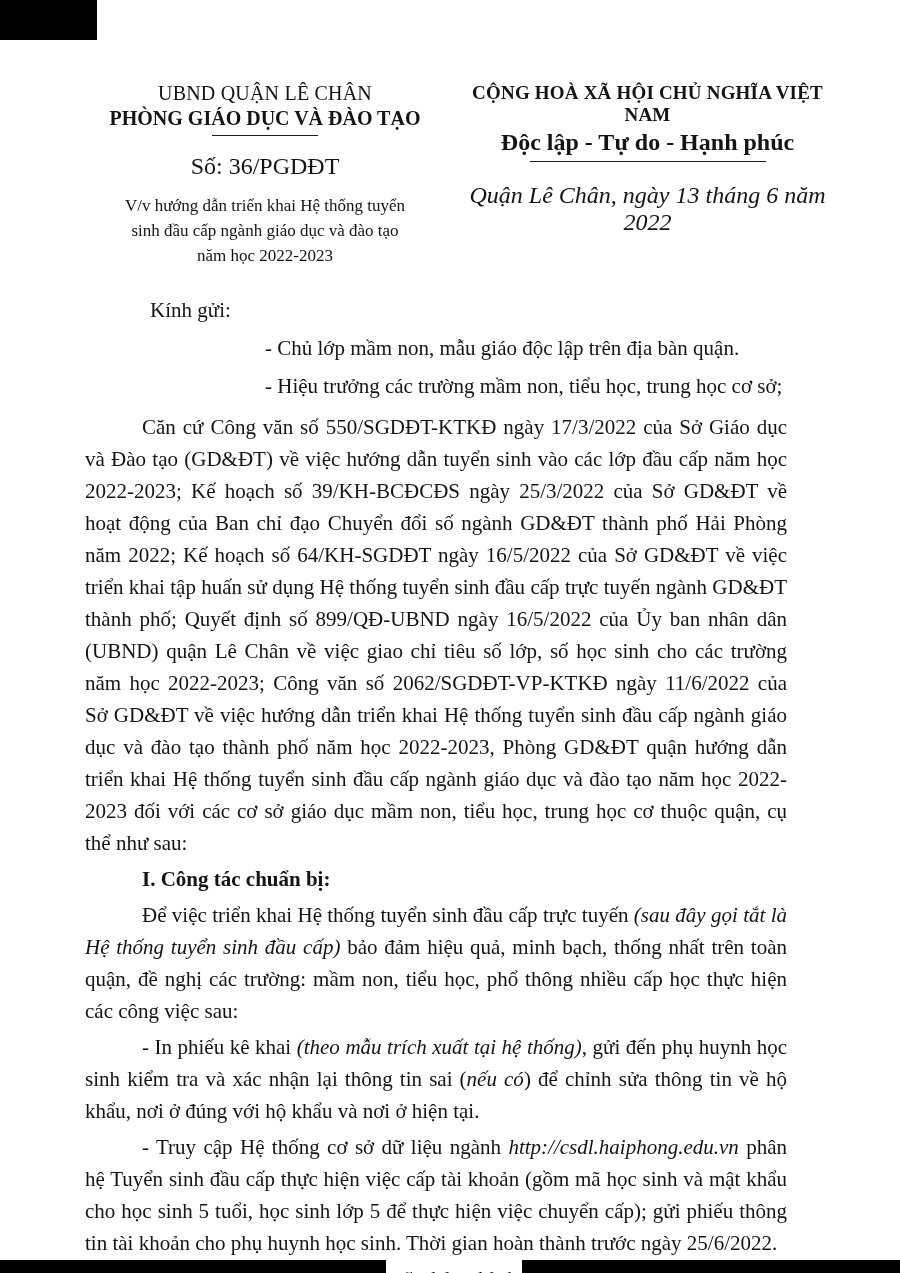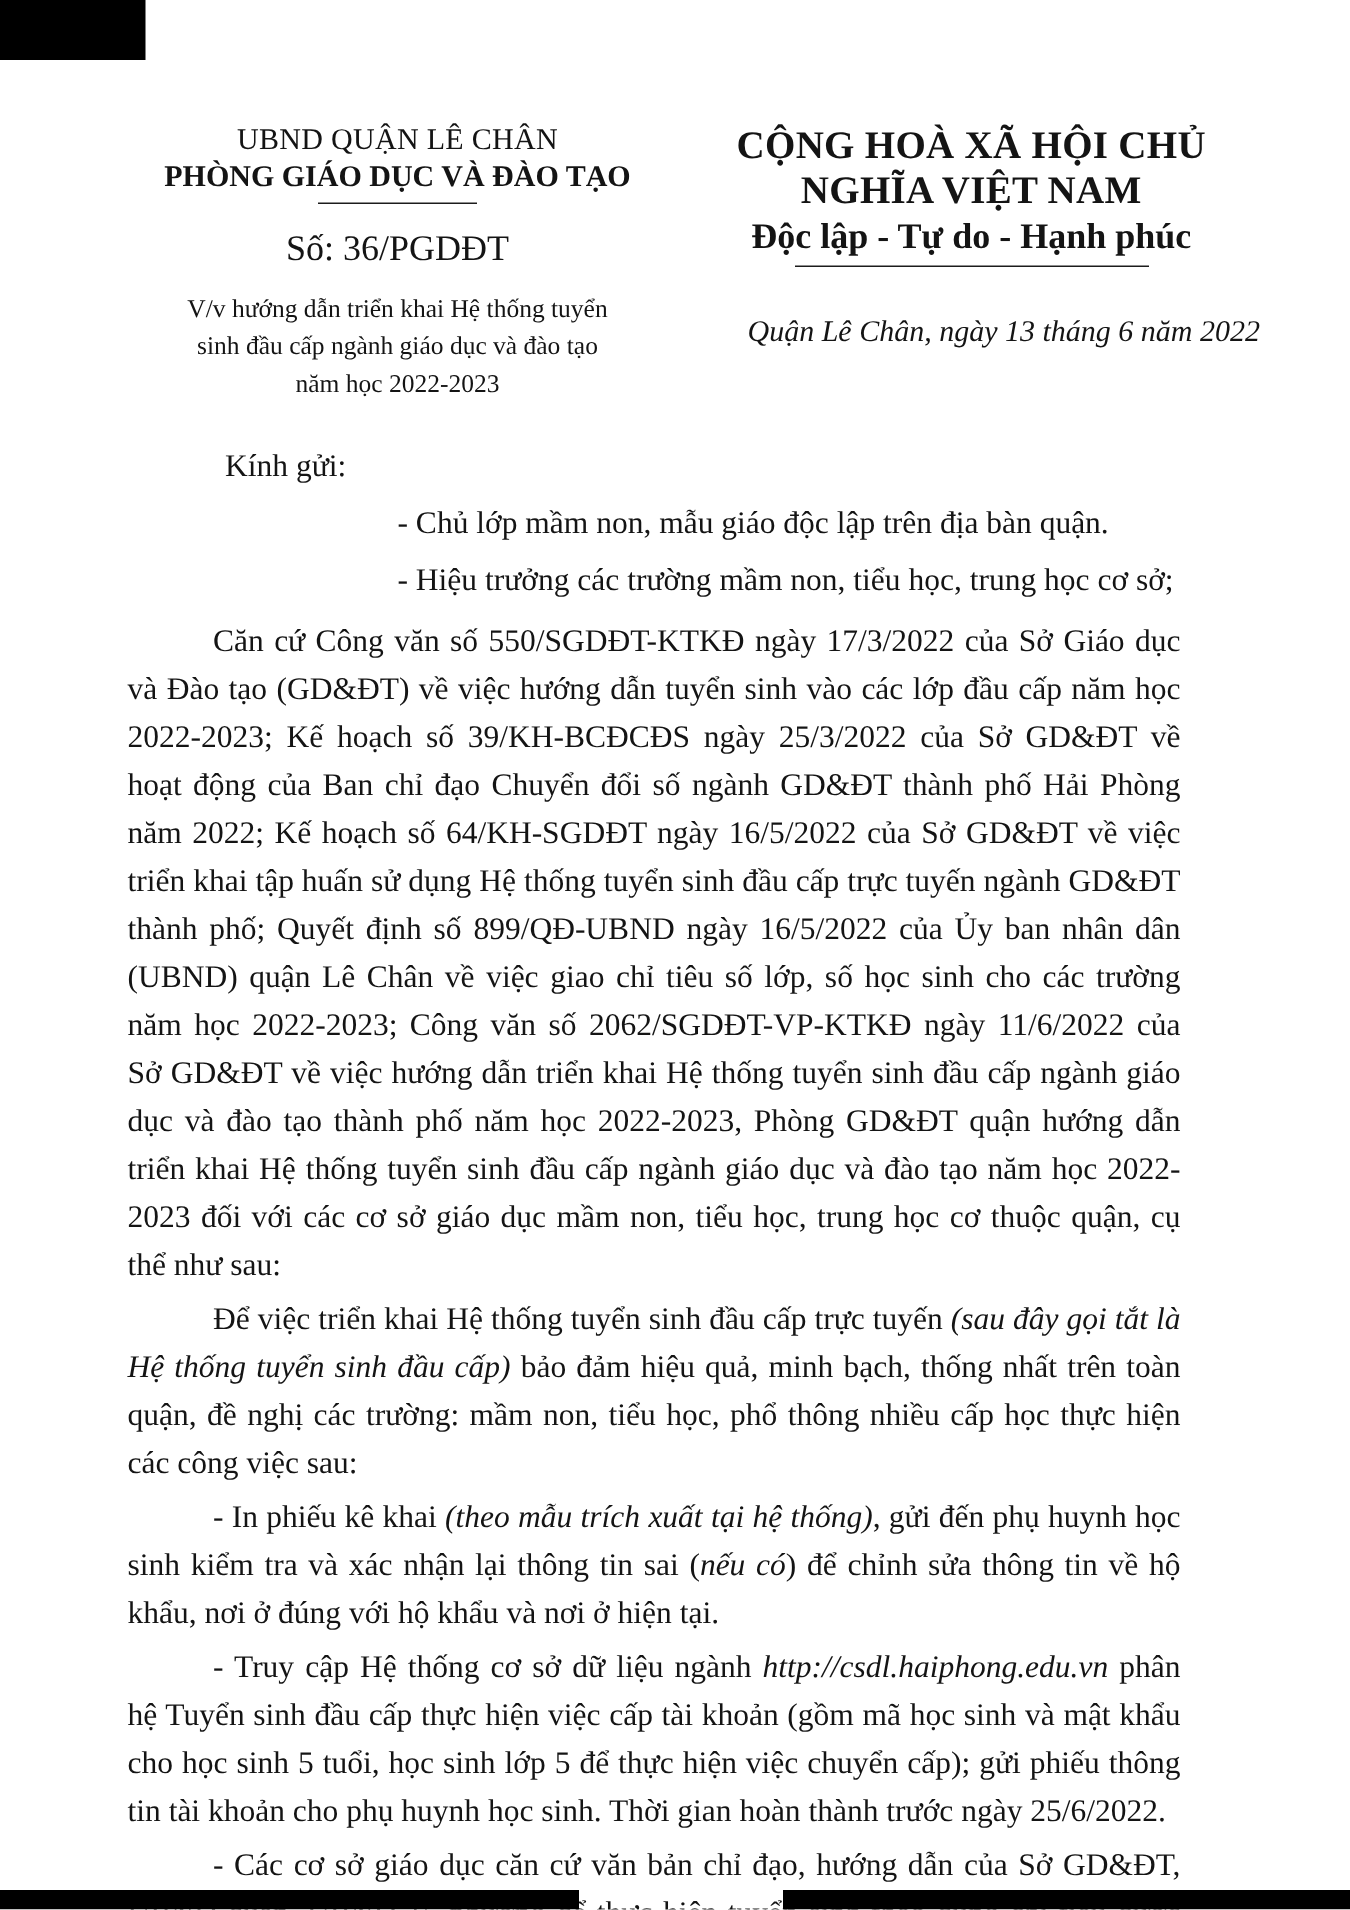--- a/index.html
+++ b/index.html
@@ -22,23 +22,23 @@
   .header{display:flex;padding-top:82px;}
   .header-left{width:380px;margin-left:75px;text-align:center;}
   .header-right{width:385px;text-align:center;}
   .org1{font-size:20px;letter-spacing:.2px;}
   .org2{font-size:20px;font-weight:bold;margin-top:2px;}
   .rule{border-top:1.6px solid #1c1c1c;margin:5px auto 0 auto;}
   .rule-left{width:106px;}
   .rule-right{width:236px;}
   .doc-number{font-size:24px;margin-top:17px;}
   .subject{font-size:17px;line-height:25px;margin:13px auto 0 auto;width:320px;}
-  .national1{font-size:26px;font-weight:bold;letter-spacing:.2px;}
+  .national1{font-size:19px;font-weight:bold;letter-spacing:.2px;}
   .national2{font-size:24px;font-weight:bold;margin-top:3px;}
-  .place-date{font-size:20px;font-style:italic;margin-top:32px;text-align:right;}
+  .place-date{font-size:24px;font-style:italic;margin-top:20px;}
 
   
   .doc-body{margin:0 85px;font-size:21px;line-height:32px;text-align:justify;}
   .kinh-gui{margin-top:24px;text-indent:65px;line-height:37px;}
   .recipients{margin-left:180px;line-height:37px;}
   .recipients div{margin-top:1px;}
   .para{margin:4px 0 4px 0;text-indent:57px;}
   .para-spaced{margin-top:6px;}
   .heading{font-weight:bold;text-indent:57px;margin:4px 0;}
   .it{font-style:italic;}
@@ -75,20 +75,21 @@
 
   <div class="doc-body">
     <div class="kinh-gui">Kính gửi:</div>
     <div class="recipients">
       <div>- Chủ lớp mầm non, mẫu giáo độc lập trên địa bàn quận.</div>
       <div>- Hiệu trưởng các trường mầm non, tiểu học, trung học cơ sở;</div>
     </div>
 
     <p class="para para-spaced">Căn cứ Công văn  số 550/SGDĐT-KTKĐ ngày 17/3/2022 của Sở Giáo dục và Đào tạo (GD&amp;ĐT) về việc hướng dẫn tuyển sinh vào các lớp đầu cấp năm học 2022-2023; Kế hoạch số 39/KH-BCĐCĐS ngày 25/3/2022 của Sở GD&amp;ĐT về hoạt động của Ban chỉ đạo Chuyển đổi số ngành GD&amp;ĐT thành phố Hải Phòng năm 2022; Kế hoạch số 64/KH-SGDĐT ngày 16/5/2022 của Sở GD&amp;ĐT về việc triển khai tập huấn sử dụng Hệ thống tuyển sinh đầu cấp trực tuyến ngành GD&amp;ĐT thành phố; Quyết định số 899/QĐ-UBND ngày 16/5/2022 của Ủy ban nhân dân (UBND) quận Lê Chân về việc giao chỉ tiêu số lớp, số học sinh cho các trường năm học 2022-2023; Công văn số 2062/SGDĐT-VP-KTKĐ ngày 11/6/2022 của Sở GD&amp;ĐT về việc hướng dẫn triển khai Hệ thống tuyển sinh đầu cấp ngành giáo dục và đào tạo thành phố năm học 2022-2023, Phòng GD&amp;ĐT quận hướng dẫn triển khai Hệ thống tuyển sinh đầu cấp ngành giáo dục và đào tạo năm học 2022-2023 đối với các cơ sở giáo dục mầm non, tiểu học, trung học cơ thuộc quận, cụ thể như sau:</p>
 
+    <p class="heading">I. Công tác chuẩn bị:</p>
 
     <p class="para"><span>Để việc triển khai Hệ thống tuyển sinh đầu cấp trực tuyến </span><span class="it">(sau đây gọi tắt là Hệ thống tuyển sinh đầu cấp)</span><span> bảo đảm hiệu quả, minh bạch, thống nhất trên toàn quận, đề nghị các trường: mầm non, tiểu học, phổ thông nhiều cấp học thực hiện các công việc sau:</span></p>
 
     <p class="para"><span>- In phiếu kê khai </span><span class="it">(theo mẫu trích xuất tại hệ thống)</span><span>, gửi đến phụ huynh học sinh kiểm tra và xác nhận lại thông tin sai (</span><span class="it">nếu có</span><span>) để chỉnh sửa thông tin về hộ khẩu, nơi ở đúng với hộ khẩu và nơi ở hiện tại.</span></p>
 
     <p class="para"><span>- Truy cập Hệ thống cơ sở dữ liệu ngành </span><span class="it">http://csdl.haiphong.edu.vn</span><span> phân hệ Tuyển sinh đầu cấp thực hiện việc cấp tài khoản (gồm </span><span class="bd">mã học sinh</span><span> và </span><span class="bd">mật khẩu</span><span> cho học sinh 5 tuổi, học sinh lớp 5 để thực hiện việc chuyển cấp); gửi phiếu thông tin tài khoản cho phụ huynh học sinh. Thời gian hoàn thành </span><span class="bd">trước ngày 25/6/2022.</span></p>
 
     <p class="para">- Các cơ sở giáo dục căn cứ văn bản chỉ đạo, hướng dẫn của Sở GD&amp;ĐT, UBND quận, UBND 15 phường để thực hiện tuyển sinh theo đúng chỉ tiêu được phân bổ và địa bàn đã được Phòng GD&amp;ĐT phân tuyến trên hệ thống tuyển sinh.</p>
   </div>
 

